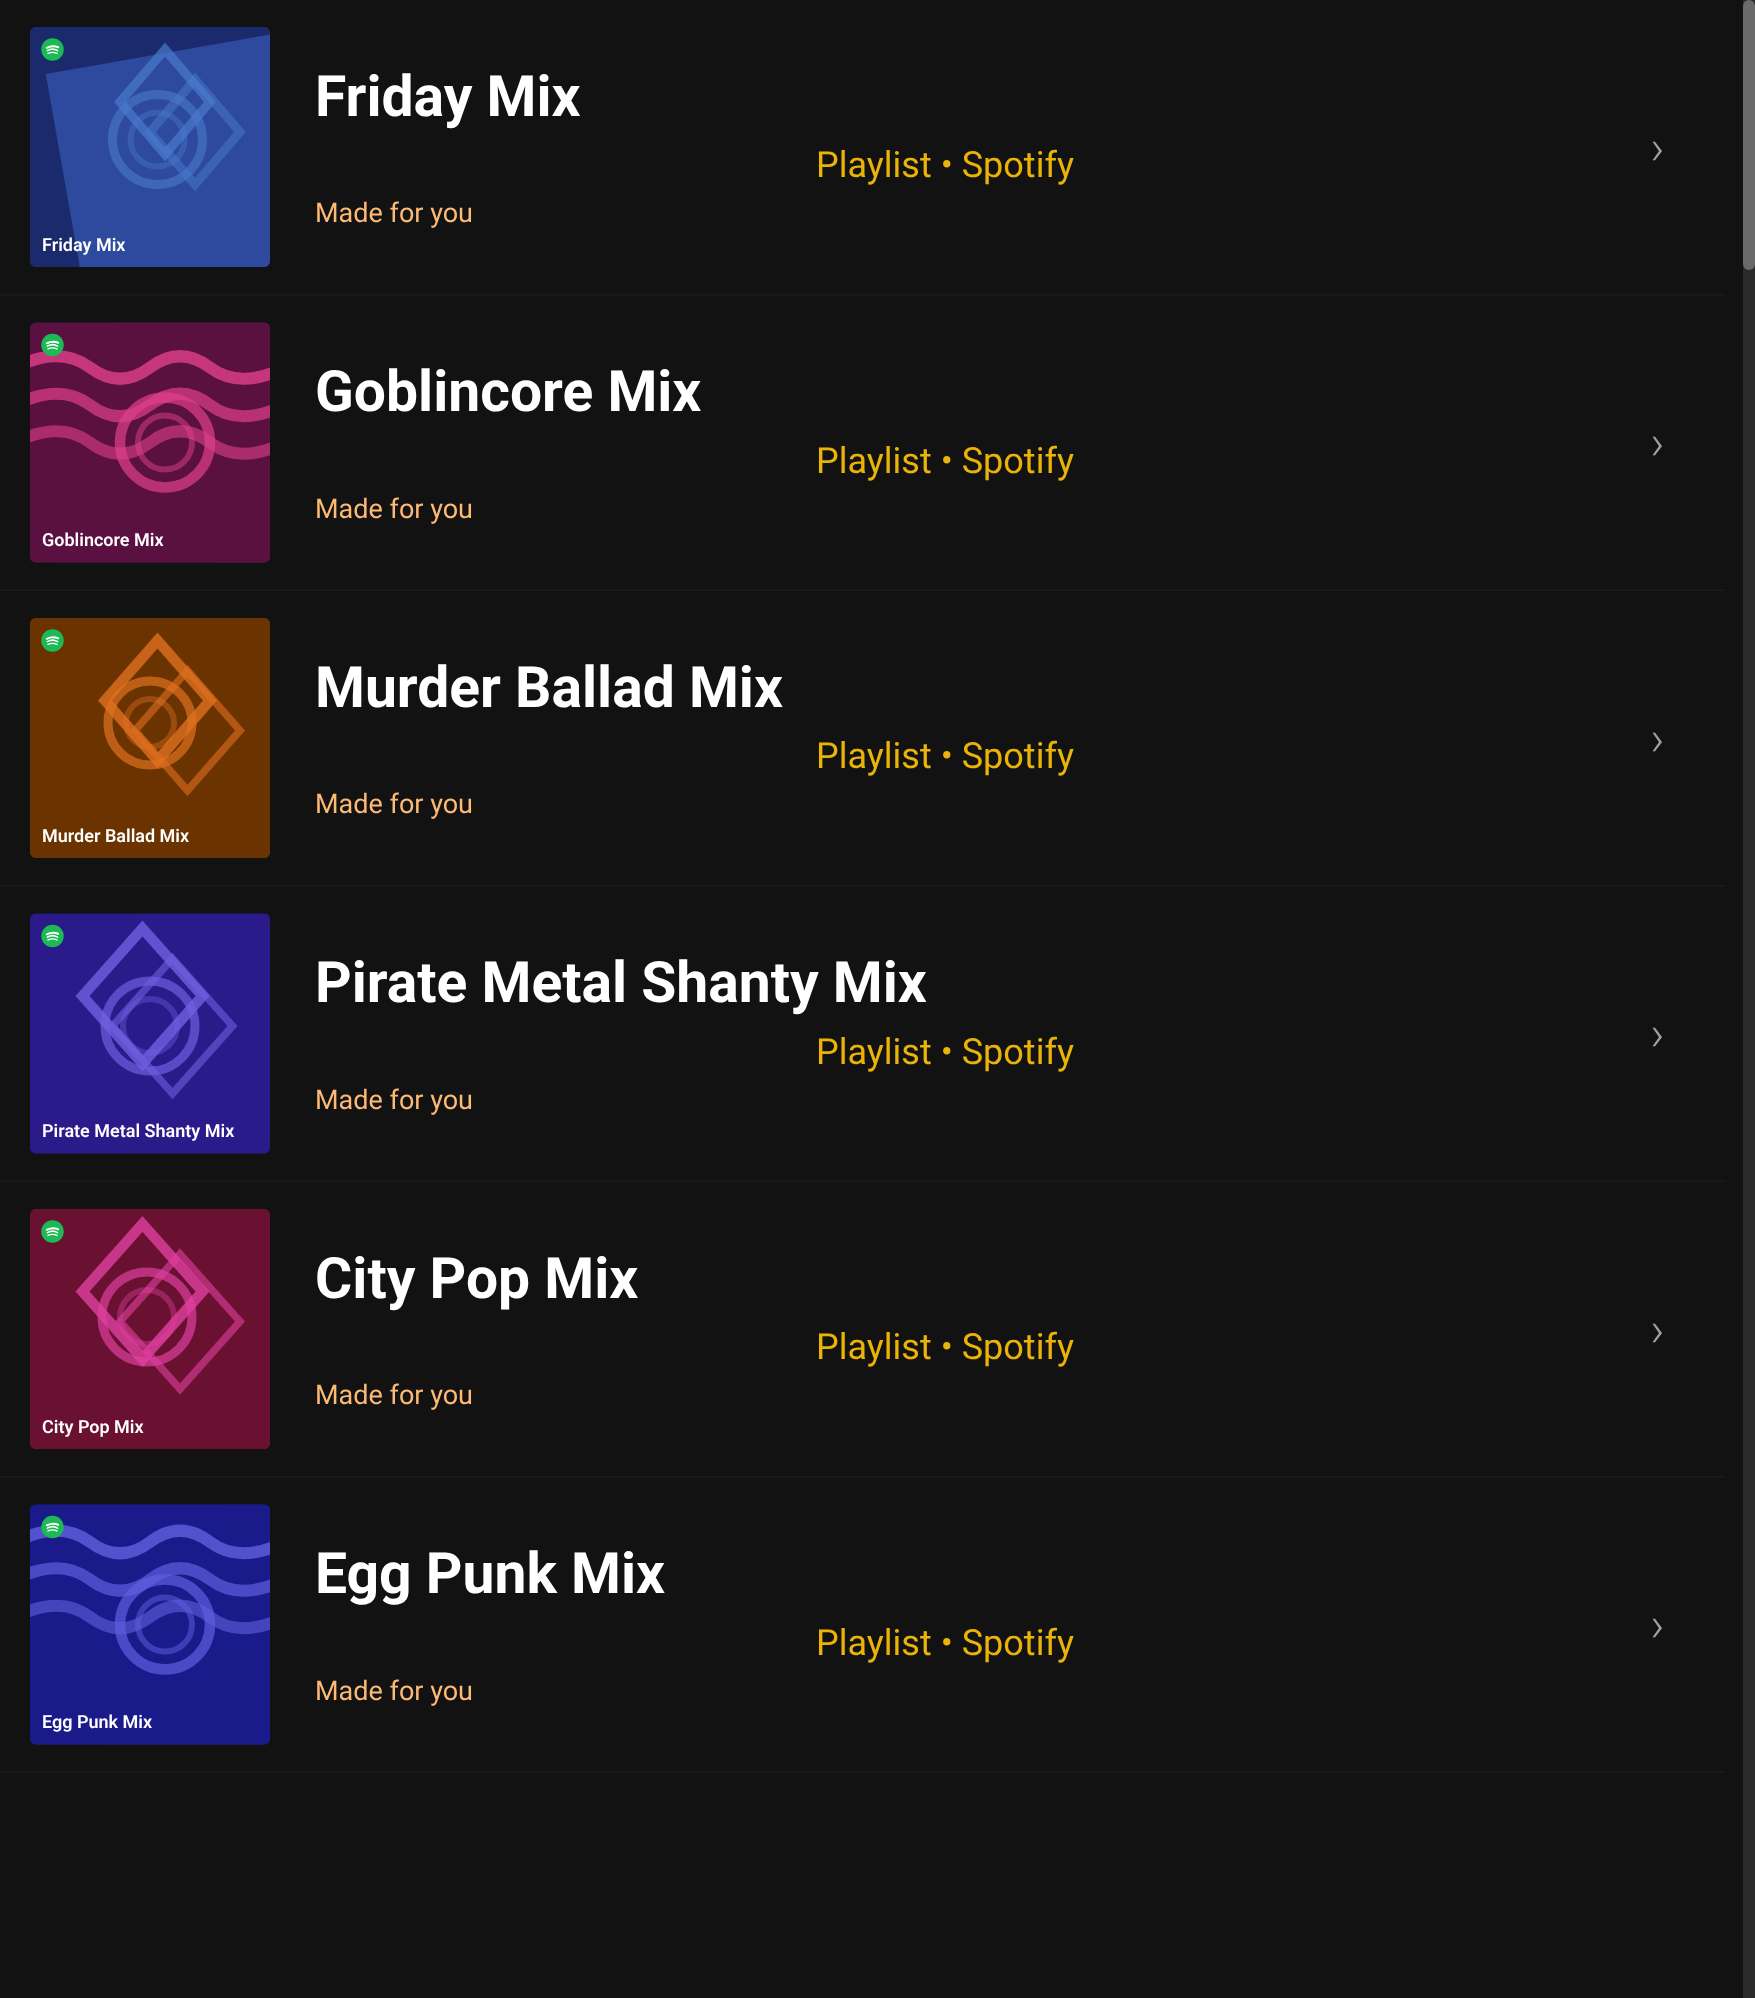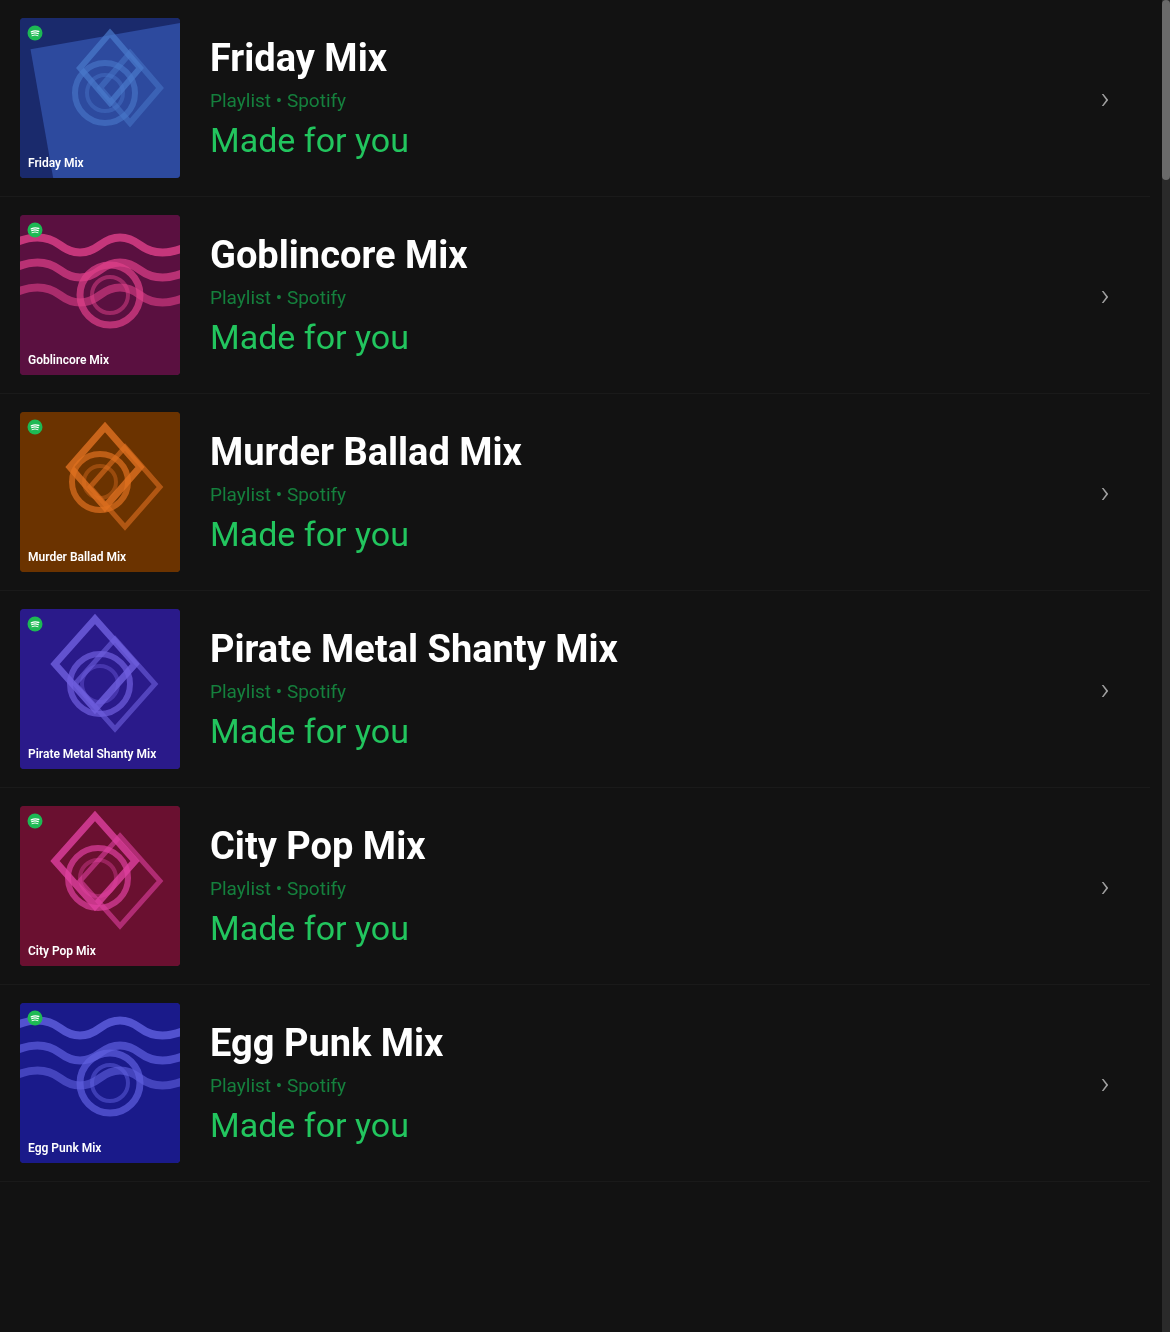--- a/index.html
+++ b/index.html
@@ -87,28 +87,29 @@
     }
 
     .playlist-title {
       font-size: 38px;
       font-weight: 700;
       color: #ffffff;
       line-height: 1.2;
     }
 
     .playlist-meta {
-      font-size: 19px;
-      color: #15803d;
+      font-size: 24px;
+      color: #eab308;
       font-weight: 400;
+      text-align: center;
     }
 
     .playlist-sub {
-      font-size: 34px;
-      color: #22c55e;
+      font-size: 18px;
+      color: #fdba74;
       font-weight: 400;
     }
 
     .chevron-container {
       flex-shrink: 0;
       width: 50px;
       display: flex;
       align-items: center;
       justify-content: center;
     }

